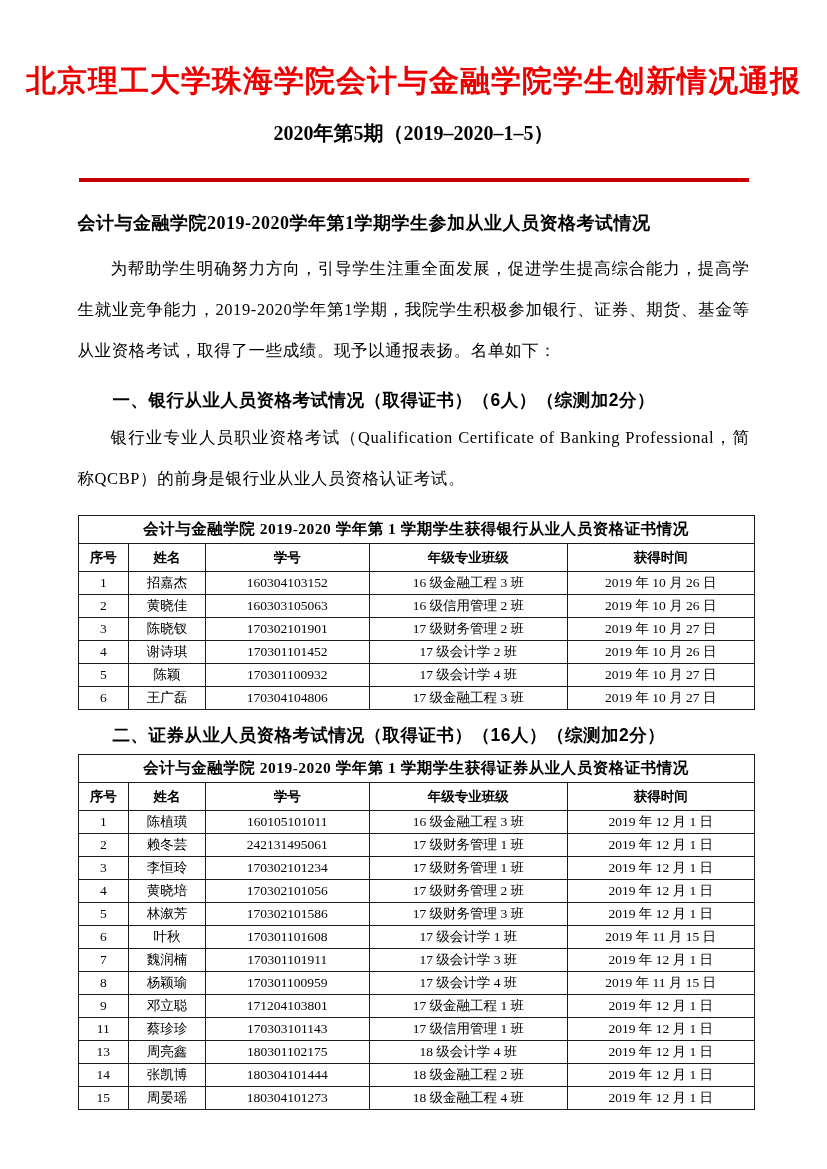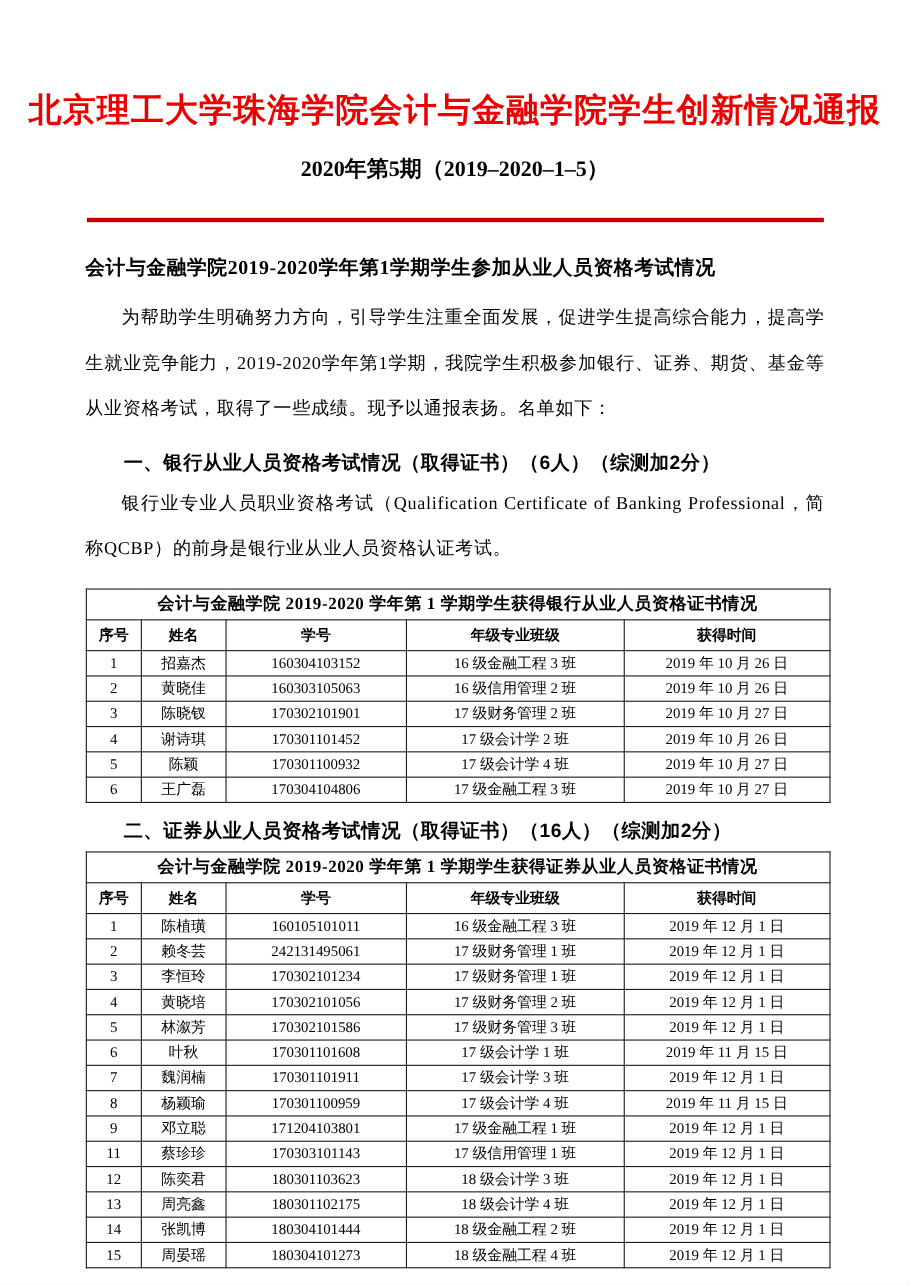--- a/index.html
+++ b/index.html
@@ -8,21 +8,21 @@
     position:relative;
     width:827px;height:1169px;
     margin:0 auto;
     background:#fff;
     box-sizing:border-box;
     outline:1px solid #e3e3e3;
     overflow:hidden;
   }
   .doc-title{
     margin:0;
-    padding-top:80px;
+    padding-top:60px;
     text-align:center;
     font-size:30px;
     font-weight:bold;
     letter-spacing:1px;
     line-height:42px;
     color:#ee0000;
     font-family:"Liberation Serif","DejaVu Serif",serif;
   }
   .doc-issue{
     margin-top:18px;
@@ -272,27 +272,20 @@
             <td class="tbl-cell">2019 年 12 月 1 日</td>
           </tr>
           <tr>
             <td class="tbl-cell">11</td>
             <td class="tbl-cell">蔡珍珍</td>
             <td class="tbl-cell">170303101143</td>
             <td class="tbl-cell">17 级信用管理 1 班</td>
             <td class="tbl-cell">2019 年 12 月 1 日</td>
           </tr>
           <tr>
-            <td class="tbl-cell">12</td>
-            <td class="tbl-cell">陈奕君</td>
-            <td class="tbl-cell">180301103623</td>
-            <td class="tbl-cell">18 级会计学 3 班</td>
-            <td class="tbl-cell">2019 年 12 月 1 日</td>
-          </tr>
-          <tr>
             <td class="tbl-cell">13</td>
             <td class="tbl-cell">周亮鑫</td>
             <td class="tbl-cell">180301102175</td>
             <td class="tbl-cell">18 级会计学 4 班</td>
             <td class="tbl-cell">2019 年 12 月 1 日</td>
           </tr>
           <tr>
             <td class="tbl-cell">14</td>
             <td class="tbl-cell">张凯博</td>
             <td class="tbl-cell">180304101444</td>

